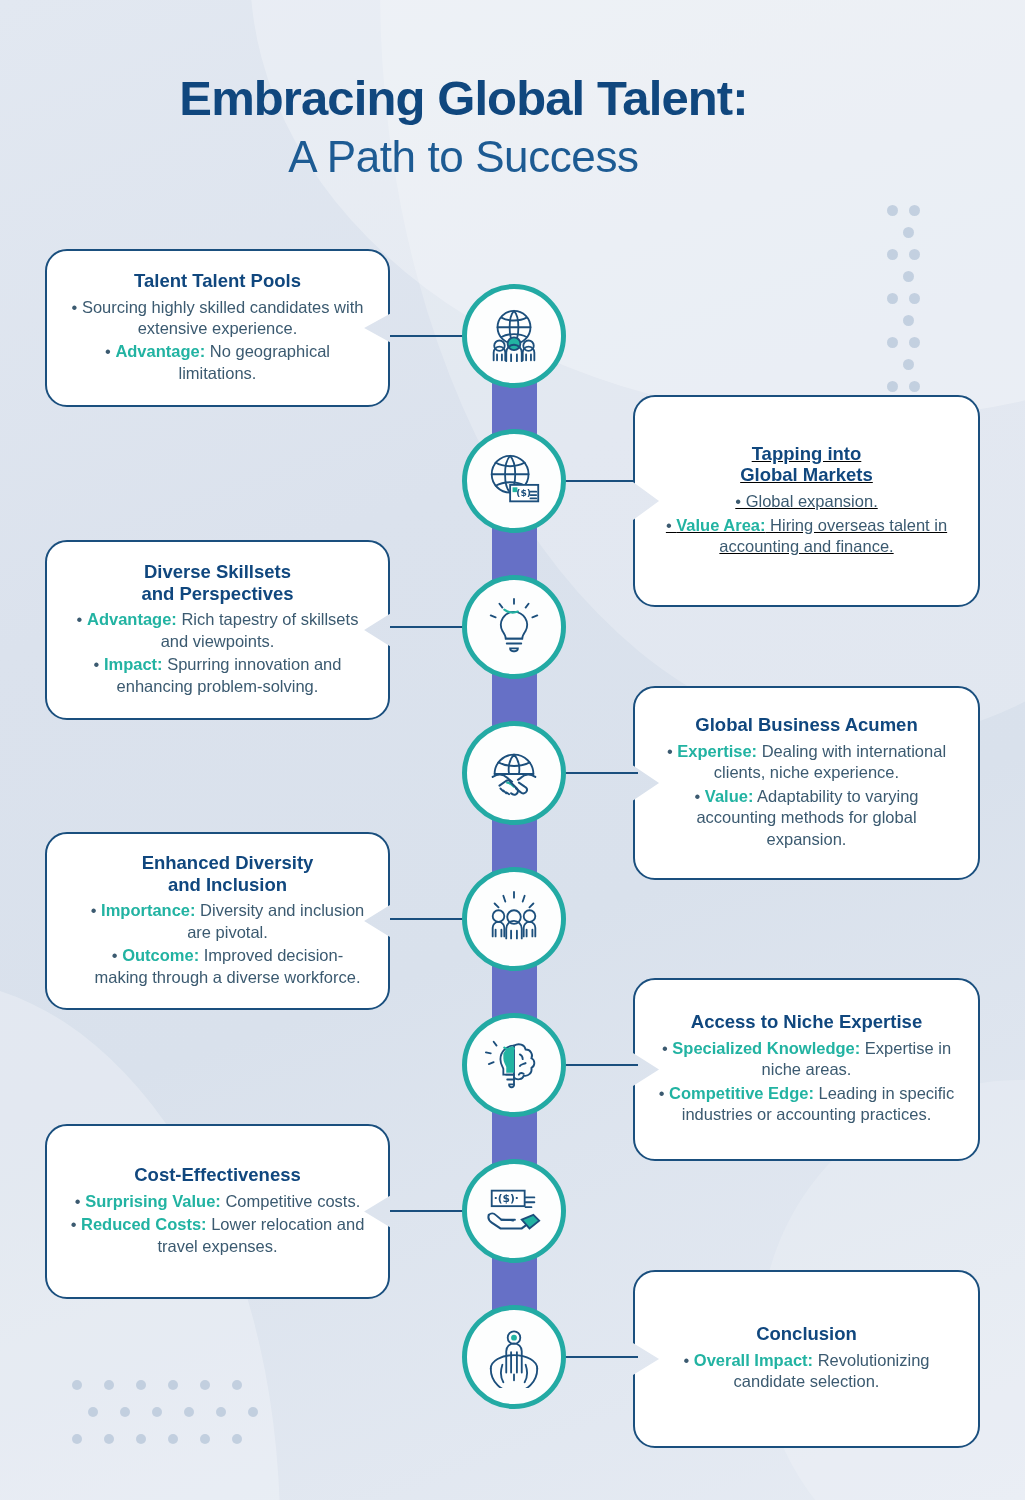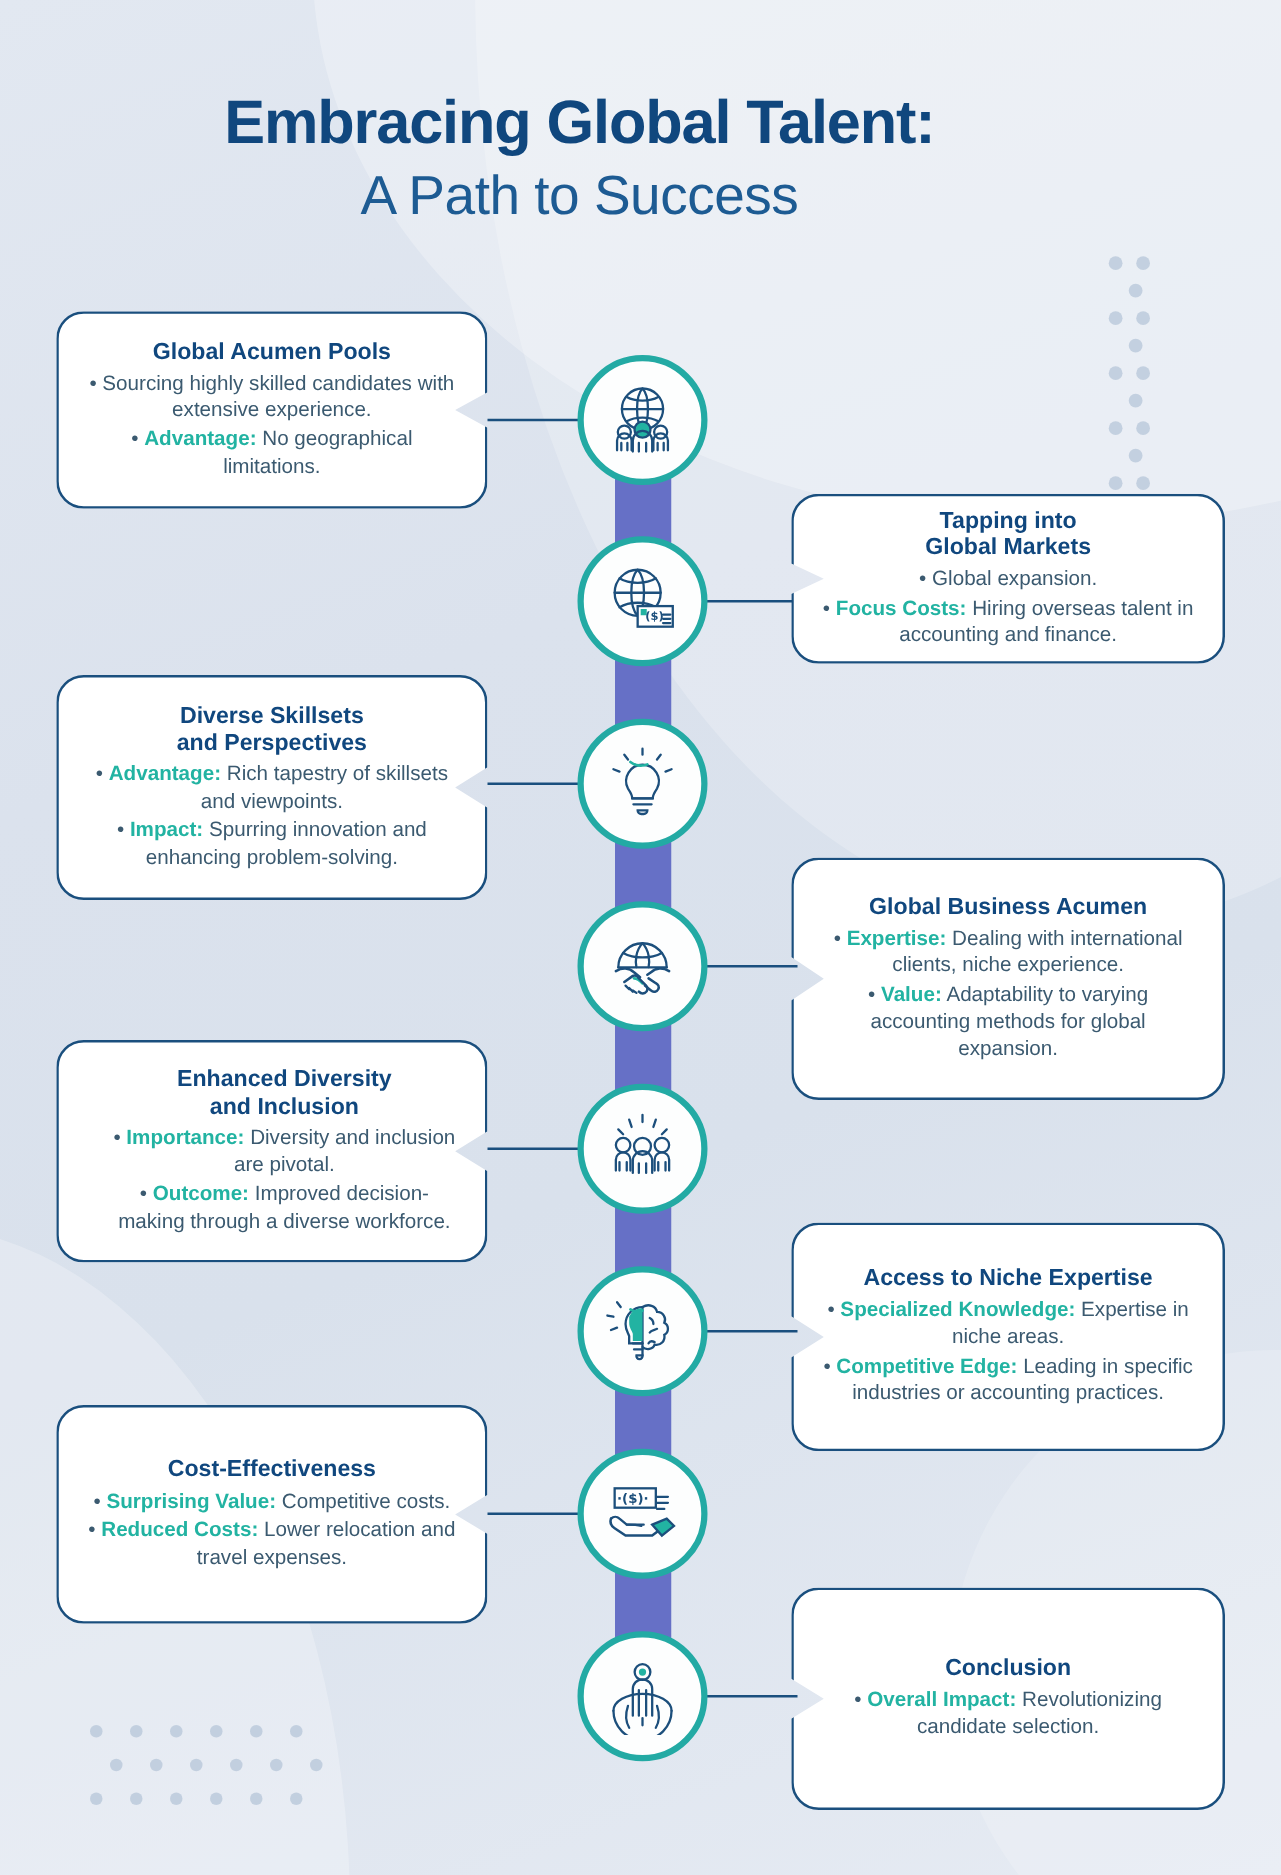--- a/index.html
+++ b/index.html
@@ -252,21 +252,21 @@
 
 <div id="header">
   <div id="title-main">Embracing Global Talent:</div>
   <div id="title-sub">A Path to Success</div>
 </div>
 
 <div id="spine"></div>
 
 <div id="steps-mount">
     <div class="card left" style="top: 249px; height: 158px;">
-      <div class="card-title">Global Acumen Pools</div>
+      <div class="card-title">Talent Talent Pools</div>
       <div class="card-bullets">
         <div class="bullet"><span>• Sourcing highly skilled candidates with extensive experience.</span></div>
         <div class="bullet"><span>• </span><span class="lbl">Advantage:</span><span> No geographical limitations.</span></div>
       </div>
     </div>
     <div class="connector" style="top: 335px; left: 390px; width: 80px;"></div>
     <div class="icon-node" style="top: 284px;">
       <span>
     <svg viewBox="0 0 64 64" fill="none" stroke="#1c4f7c" stroke-width="1.9" stroke-linecap="round">
       <path d="M32 6a17 17 0 0 1 0 34 17 17 0 0 1 0-34z"></path>
@@ -277,26 +277,26 @@
       <path d="M14.5 57v-6M19.5 57v-6"></path>
       <circle cx="47" cy="42" r="5.4"></circle>
           <path d="M41 57v-8a6 6 0 0 1 12 0v8"></path>
       <path d="M44.5 57v-6M49.5 57v-6"></path>
       <circle cx="32" cy="40" r="6.6" fill="#22b3a2" stroke="#1c4f7c"></circle>
       <path d="M24 58v-9a8 8 0 0 1 16 0v9"></path>
       <path d="M29 58v-7M35 58v-7"></path>
     </svg>
       </span>
     </div>
-    <div class="card right" style="top: 395px; height: 136px;">
+    <div class="card right" style="top: 395px; height: 212px; text-decoration: underline;">
       <div class="card-title">Tapping into
 Global Markets</div>
       <div class="card-bullets">
         <div class="bullet"><span>• Global expansion.</span></div>
-        <div class="bullet"><span>• </span><span class="lbl">Focus Costs:</span><span> Hiring overseas talent in accounting and finance.</span></div>
+        <div class="bullet"><span>• </span><span class="lbl">Value Area:</span><span> Hiring overseas talent in accounting and finance.</span></div>
       </div>
     </div>
     <div class="connector" style="top: 480px; left: 558px; width: 80px;"></div>
     <div class="icon-node" style="top: 429px;">
       <span>
     <svg viewBox="0 0 64 64" fill="none" stroke="#1c4f7c" stroke-width="1.9" stroke-linecap="round">
       <circle cx="28" cy="25" r="19"></circle>
       <path d="M9 25h38M28 6c-7 7-7 31 0 38M28 6c7 7 7 31 0 38"></path>
       <path d="M13 13c8 5 22 5 30 0M13 37c8-5 22-5 30 0"></path>
       <rect x="28" y="36" width="29" height="17" fill="#fff" stroke="#1c4f7c"></rect>

